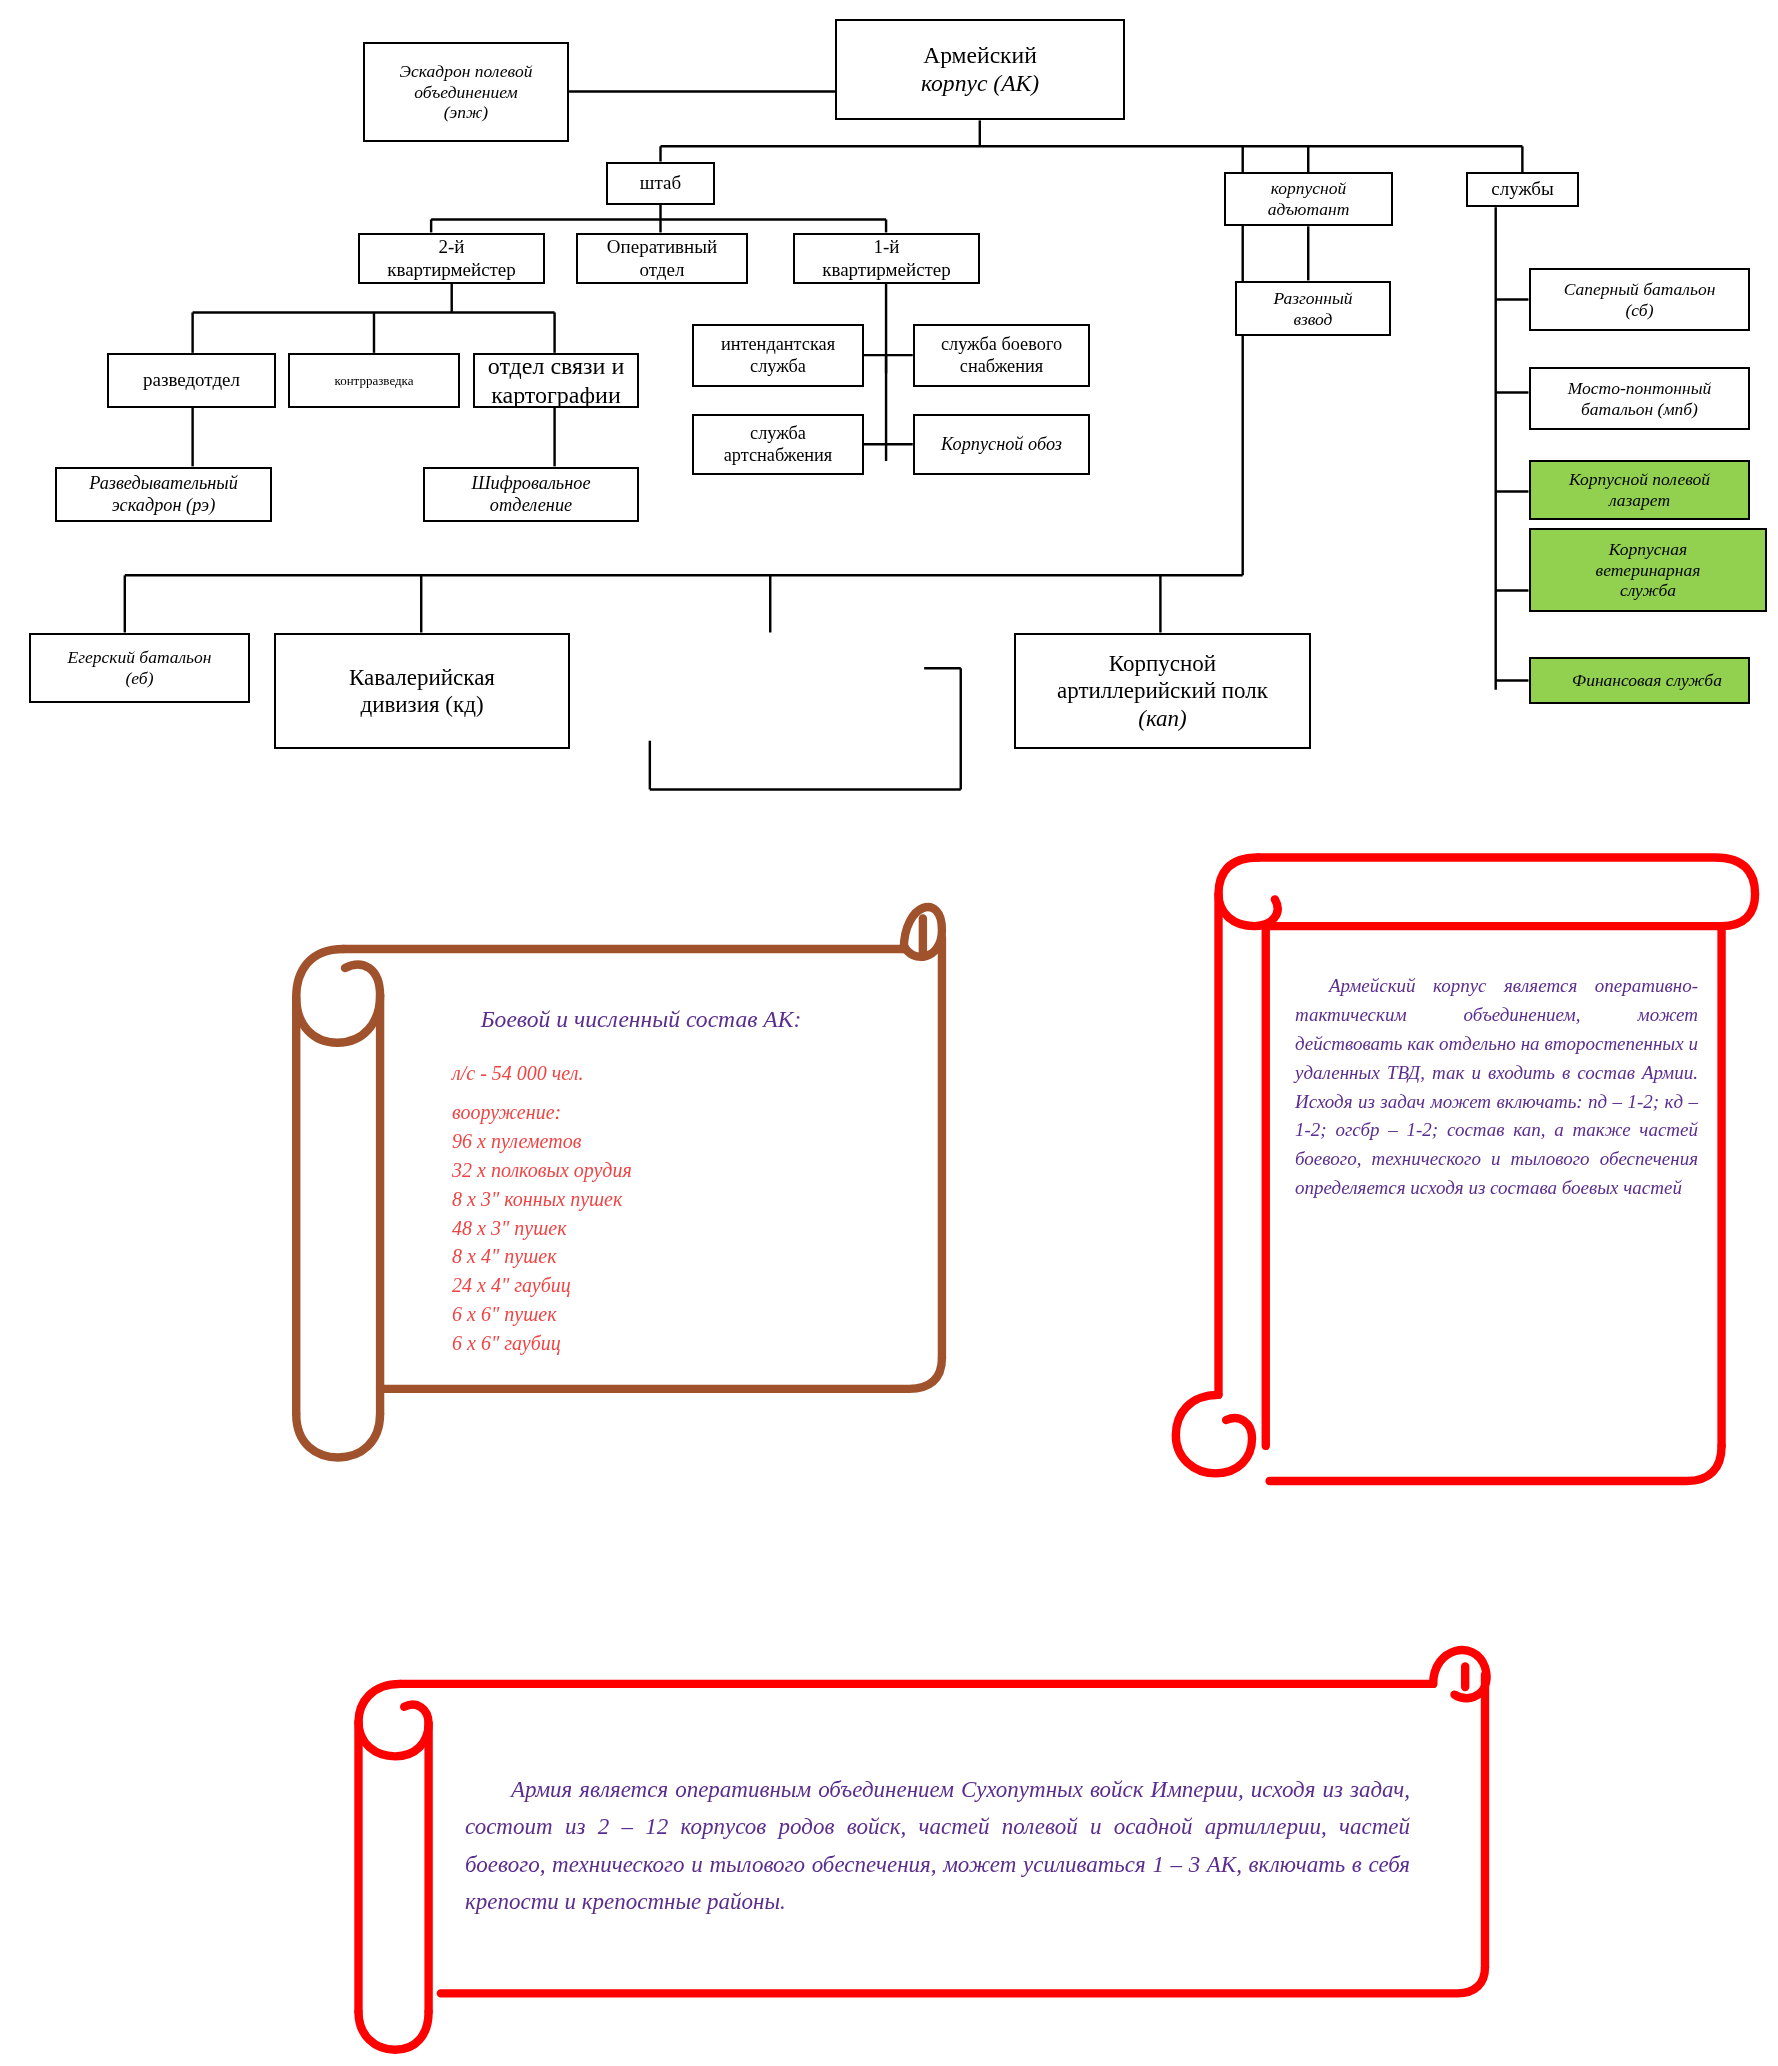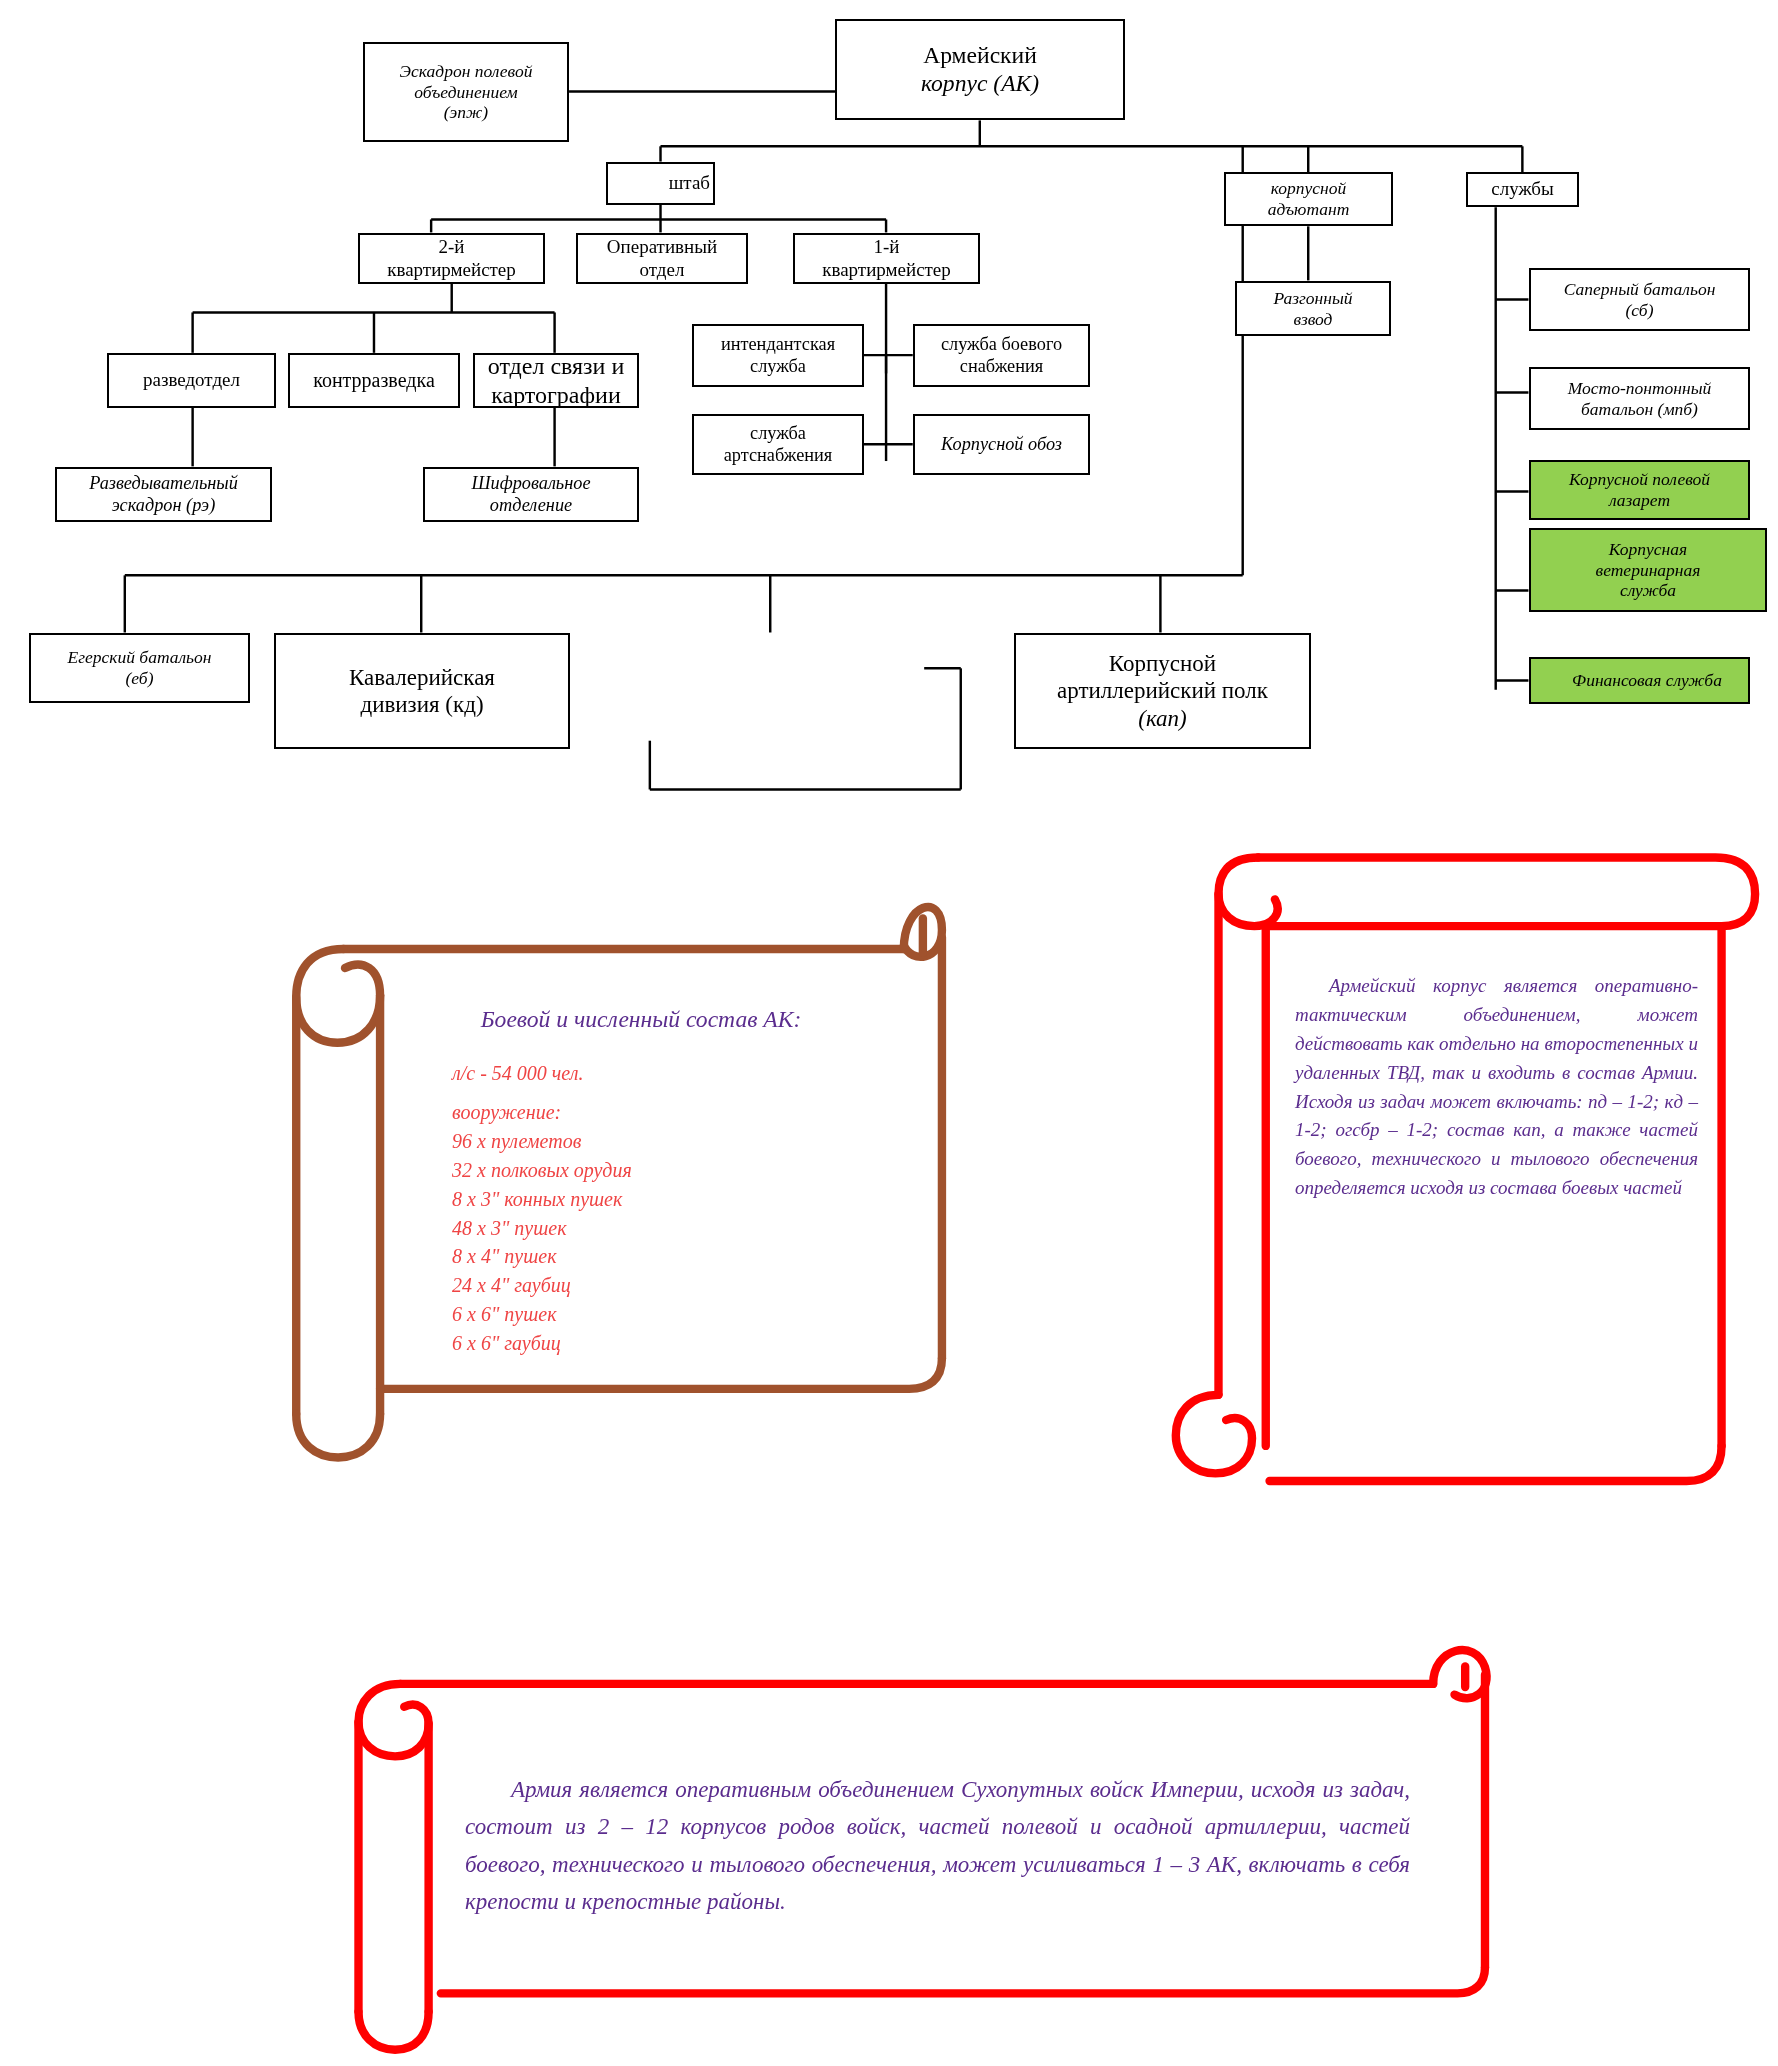--- a/index.html
+++ b/index.html
@@ -100,21 +100,21 @@
     </span>
   </div>
 
   <div class="box" style="left:835px;top:19px;width:290px;height:101px;font-size:23.6px;">
     <span>
       <span>Армейский</span>
       <span style="font-style:italic;">корпус (АК)</span>
     </span>
   </div>
 
-  <div class="box" style="left:606px;top:162px;width:109px;height:43px;font-size:19px;justify-content:flex-end;">
+  <div class="box" style="left:606px;top:162px;width:109px;height:43px;font-size:19px;">
     <span>штаб</span>
   </div>
 
   <div class="box it" style="left:1224px;top:172px;width:169px;height:54px;font-size:17.5px;">
     <span>
       <span>корпусной</span>
       <span>адъютант</span>
     </span>
   </div>
 
@@ -147,21 +147,21 @@
     <span>
       <span>1-й</span>
       <span>квартирмейстер</span>
     </span>
   </div>
 
   <div class="box" style="left:107px;top:353px;width:169px;height:55px;font-size:19px;">
     <span>разведотдел</span>
   </div>
 
-  <div class="box" style="left:288px;top:353px;width:172px;height:55px;font-size:20px;">
+  <div class="box" style="left:288px;top:353px;width:172px;height:55px;font-size:13px;">
     <span>контрразведка</span>
   </div>
 
   <div class="box" style="left:473px;top:353px;width:166px;height:55px;font-size:24px;">
     <span>
       <span>отдел связи и</span>
       <span>картографии</span>
     </span>
   </div>
 

